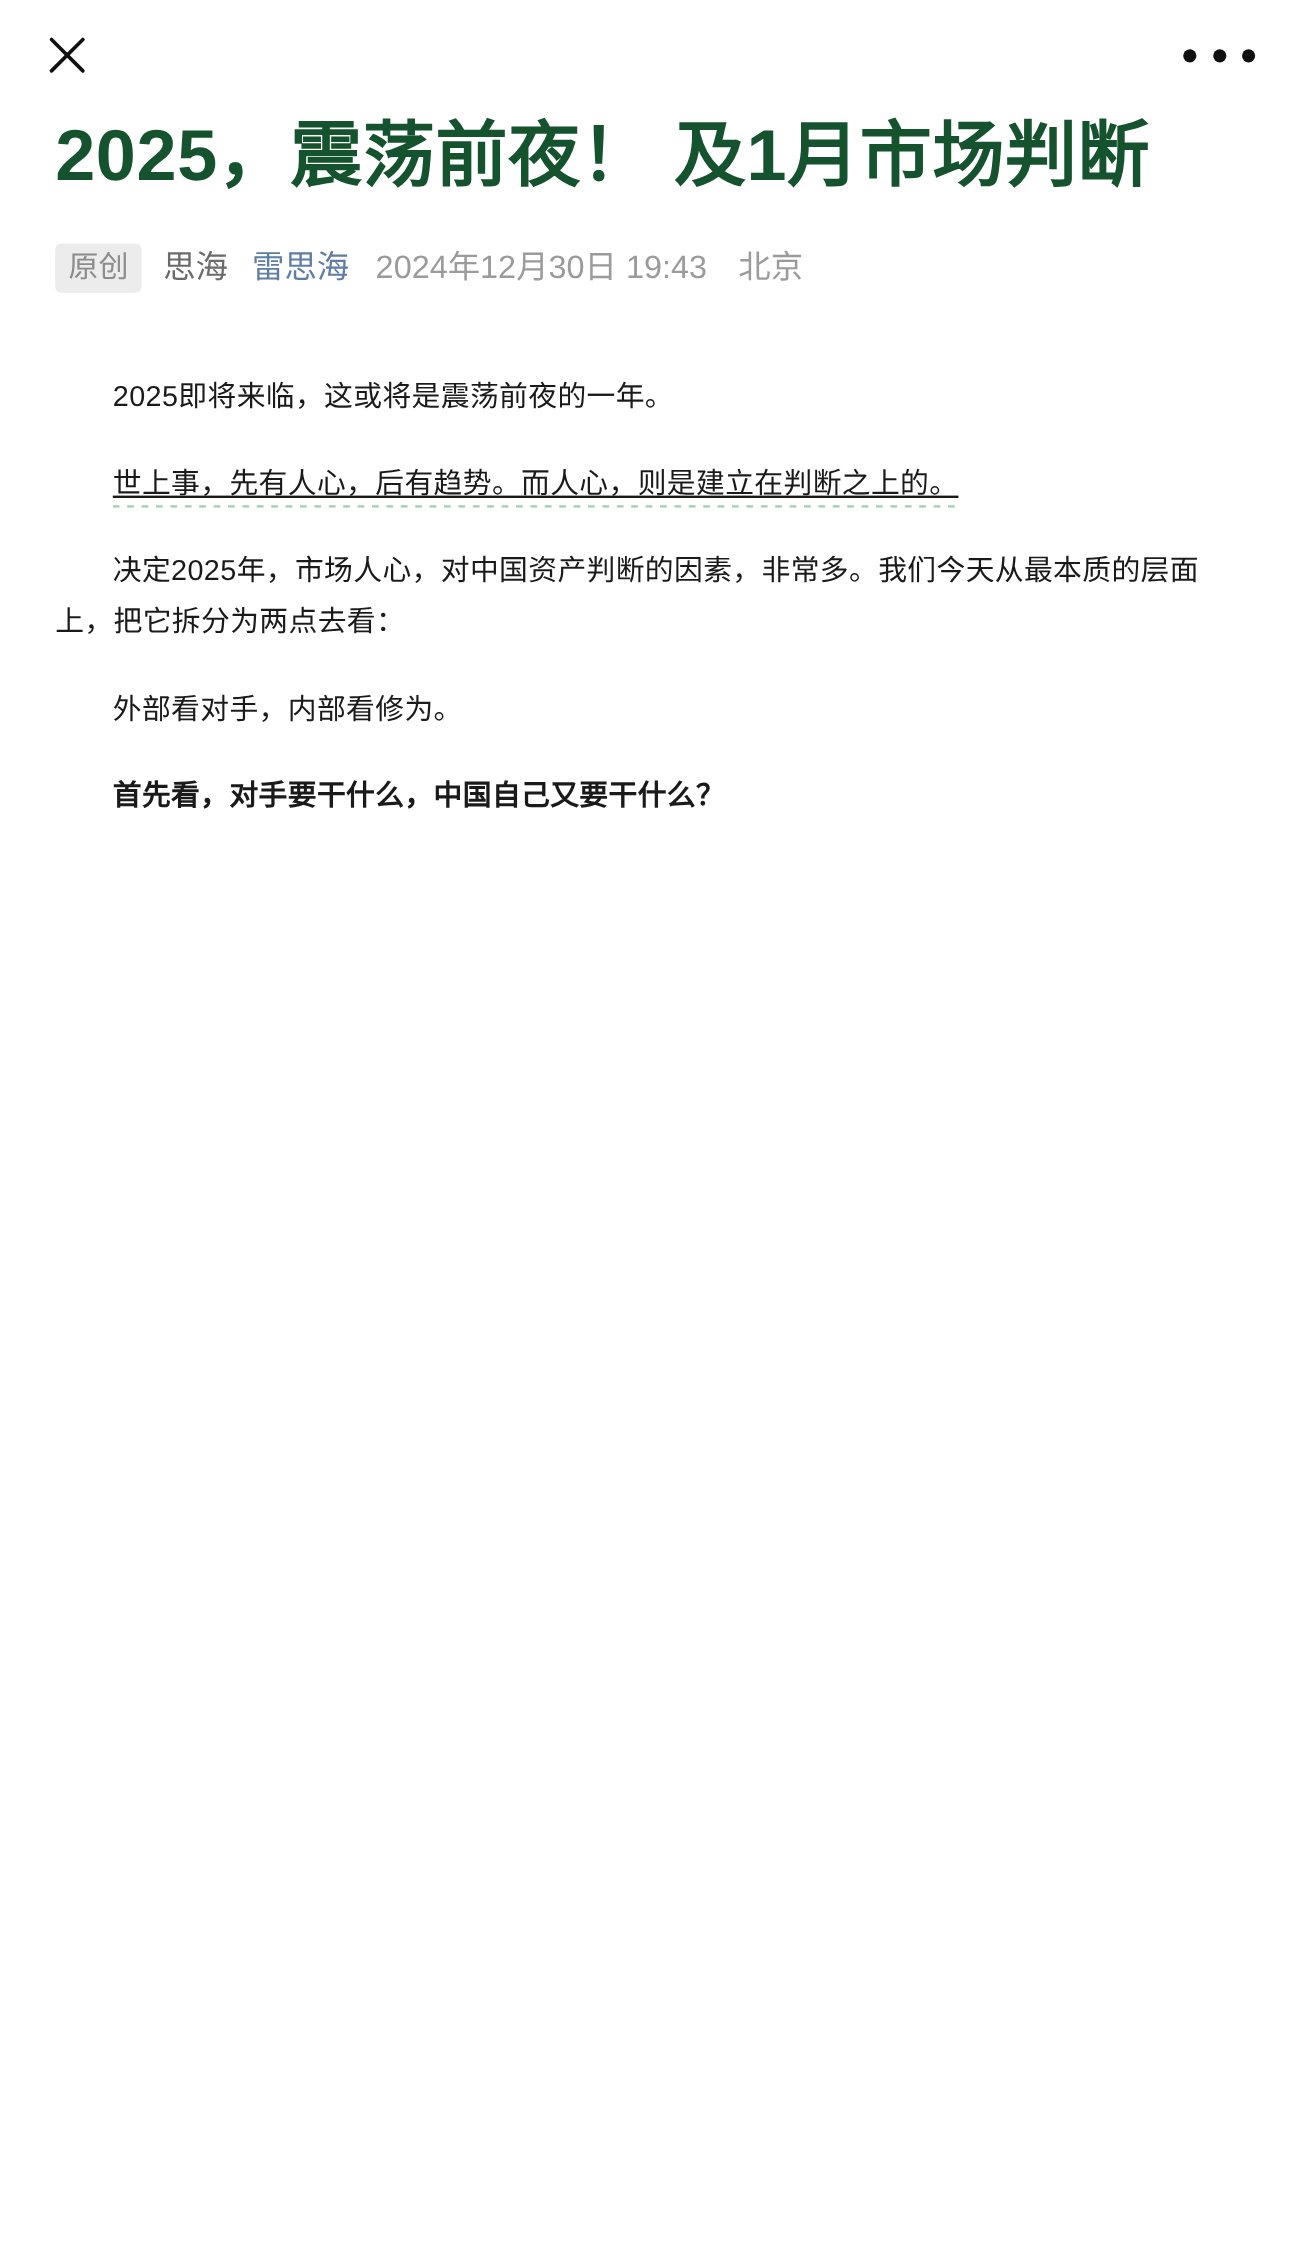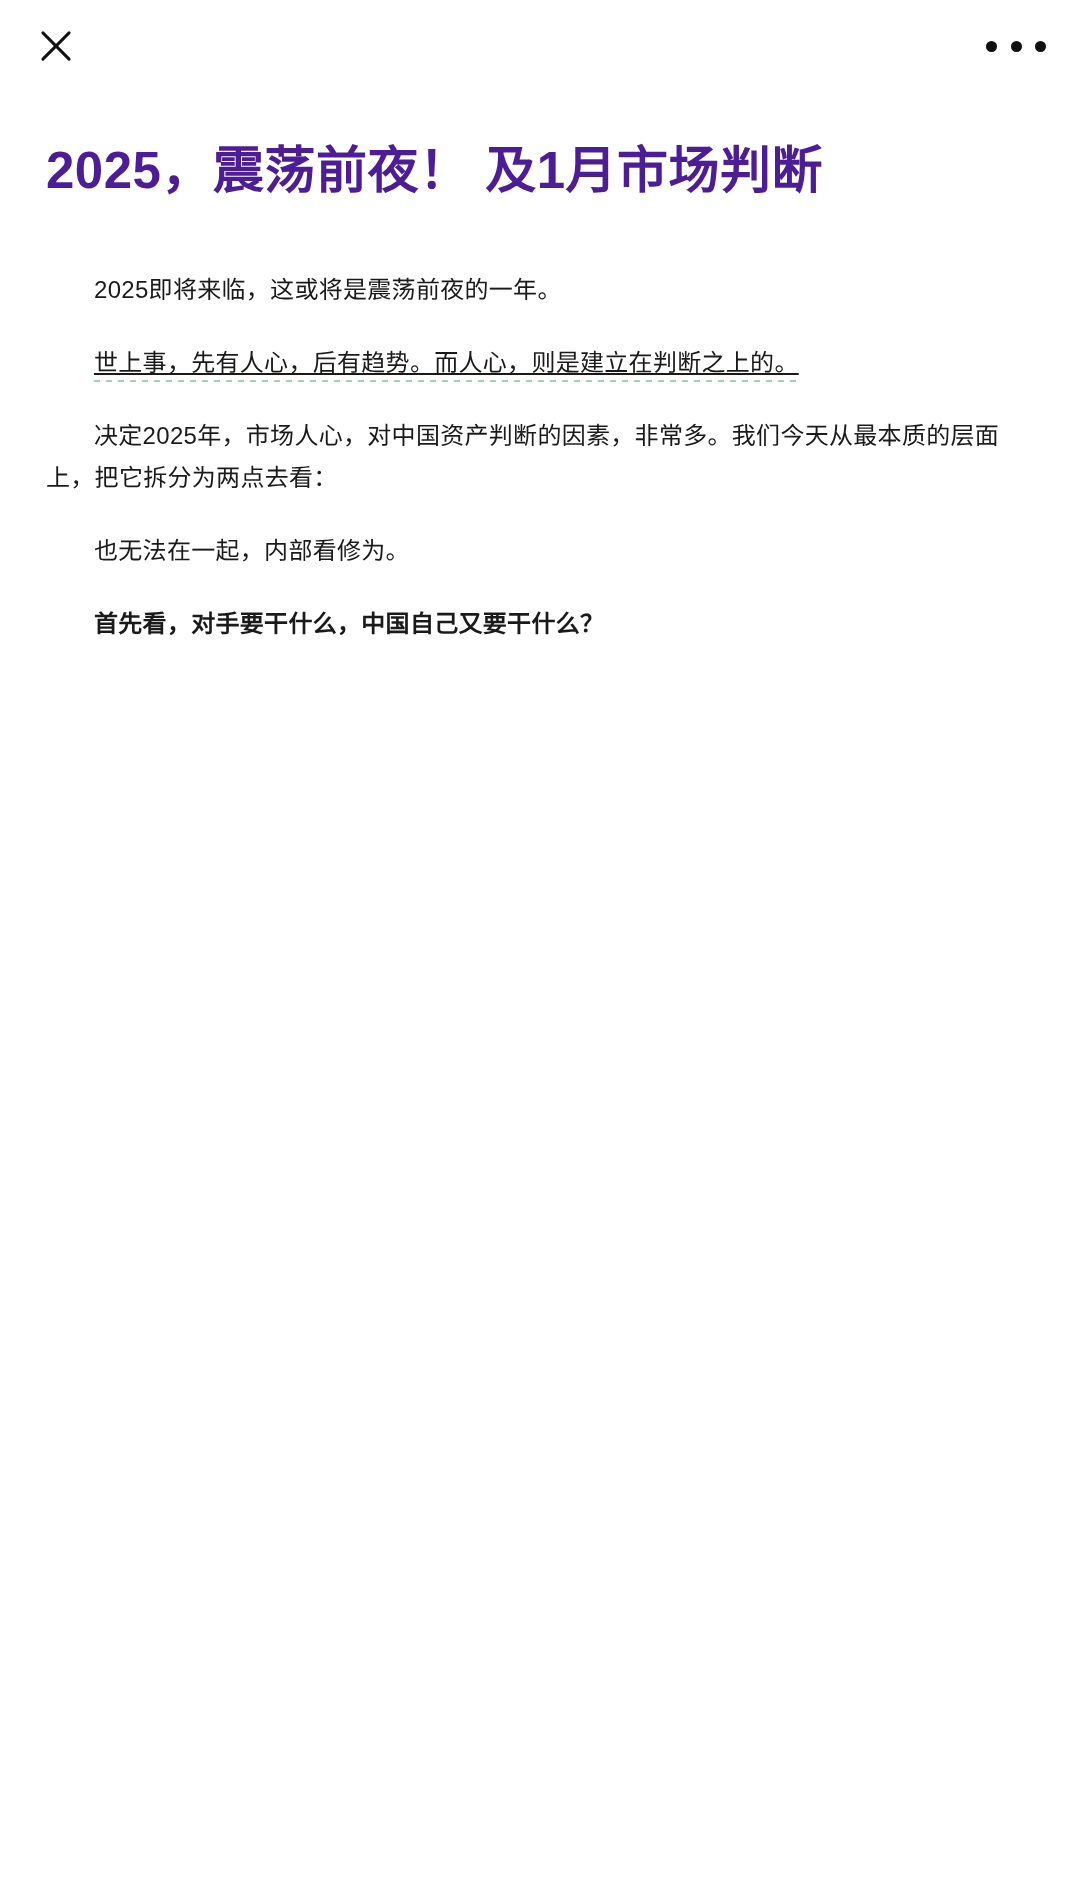--- a/index.html
+++ b/index.html
@@ -64,25 +64,24 @@
     height: 11px;
     border-radius: 50%;
     background: #101010;
   }
 
   
   .article {
     padding: 0 46px;
   }
   .title {
-    margin-top: 46px;
-    font-size: 51px;
+    font-size: 60px;
     line-height: 1.28;
     font-weight: 700;
-    color: #4c1d95;
+    color: #14532d;
     letter-spacing: 0.5px;
   }
   .meta {
     margin-top: 34px;
     display: flex;
     align-items: center;
     flex-wrap: wrap;
     font-size: 27px;
     color: #9b9b9b;
     line-height: 1;
@@ -145,23 +144,30 @@
       <span></span>
       <span></span>
       <span></span>
     </div>
   </div>
 
   <div class="article">
 
     <h1 class="title">2025，震荡前夜！ 及1月市场判断</h1>
 
+    <div class="meta">
+      <span class="badge">原创</span>
+      <span class="author">思海</span>
+      <span class="account">雷思海</span>
+      <span class="date">2024年12月30日 19:43</span>
+      <span class="loc">北京</span>
+    </div>
 
     <div class="body">
       <p>2025即将来临，这或将是震荡前夜的一年。</p>
       <p class="marked"><span class="mark-text">世上事，先有人心，后有趋势。而人心，则是建立在判断之上的。</span></p>
       <p>决定2025年，市场人心，对中国资产判断的因素，非常多。我们今天从最本质的层面上，把它拆分为两点去看：</p>
-      <p>也无法在一起，内部看修为。</p>
+      <p>外部看对手，内部看修为。</p>
       <p class="bold">首先看，对手要干什么，中国自己又要干什么？</p>
     </div>
 
   </div>
 </div>
 
 </body></html>

